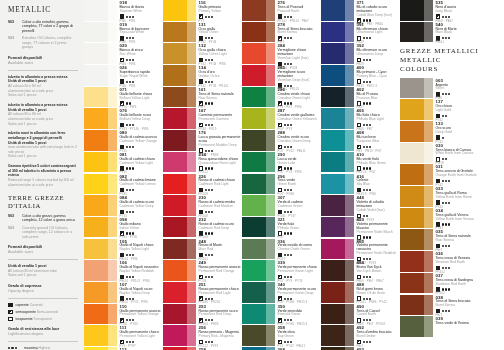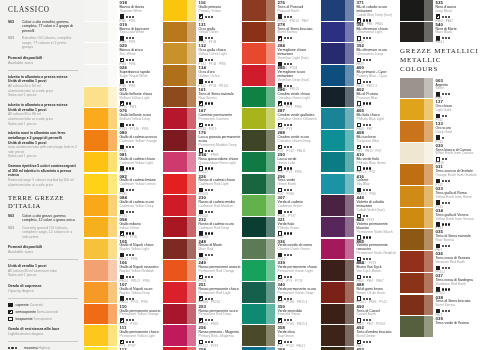--- a/index.html
+++ b/index.html
@@ -62,21 +62,21 @@
   .hdr{font-family:"Liberation Serif",serif;font-size:7px;letter-spacing:.8px;color:#1d1d1b;line-height:1.25;}
   .hdr-wrap{padding:4px 0 4px 0;}
 </style>
 </head>
 <body>
 
 <div class="page">
 
   <aside class="info">
     <div class="info-inner">
-      <div class="sec-title">CLASSICO</div>
+      <div class="sec-title">METALLIC</div>
 
       <div class="kv">
         <span class="n">903</span>
         <span class="t">Colori a olio extrafini, gamma completa, 77 colori e 2 gruppi di pennelli</span>
       </div>
       <div class="kv alt">
         <span class="n">903</span>
         <span class="t">Extrafine Oil Colours, complete range, 77 colours in 2 prime groups</span>
       </div>
 

